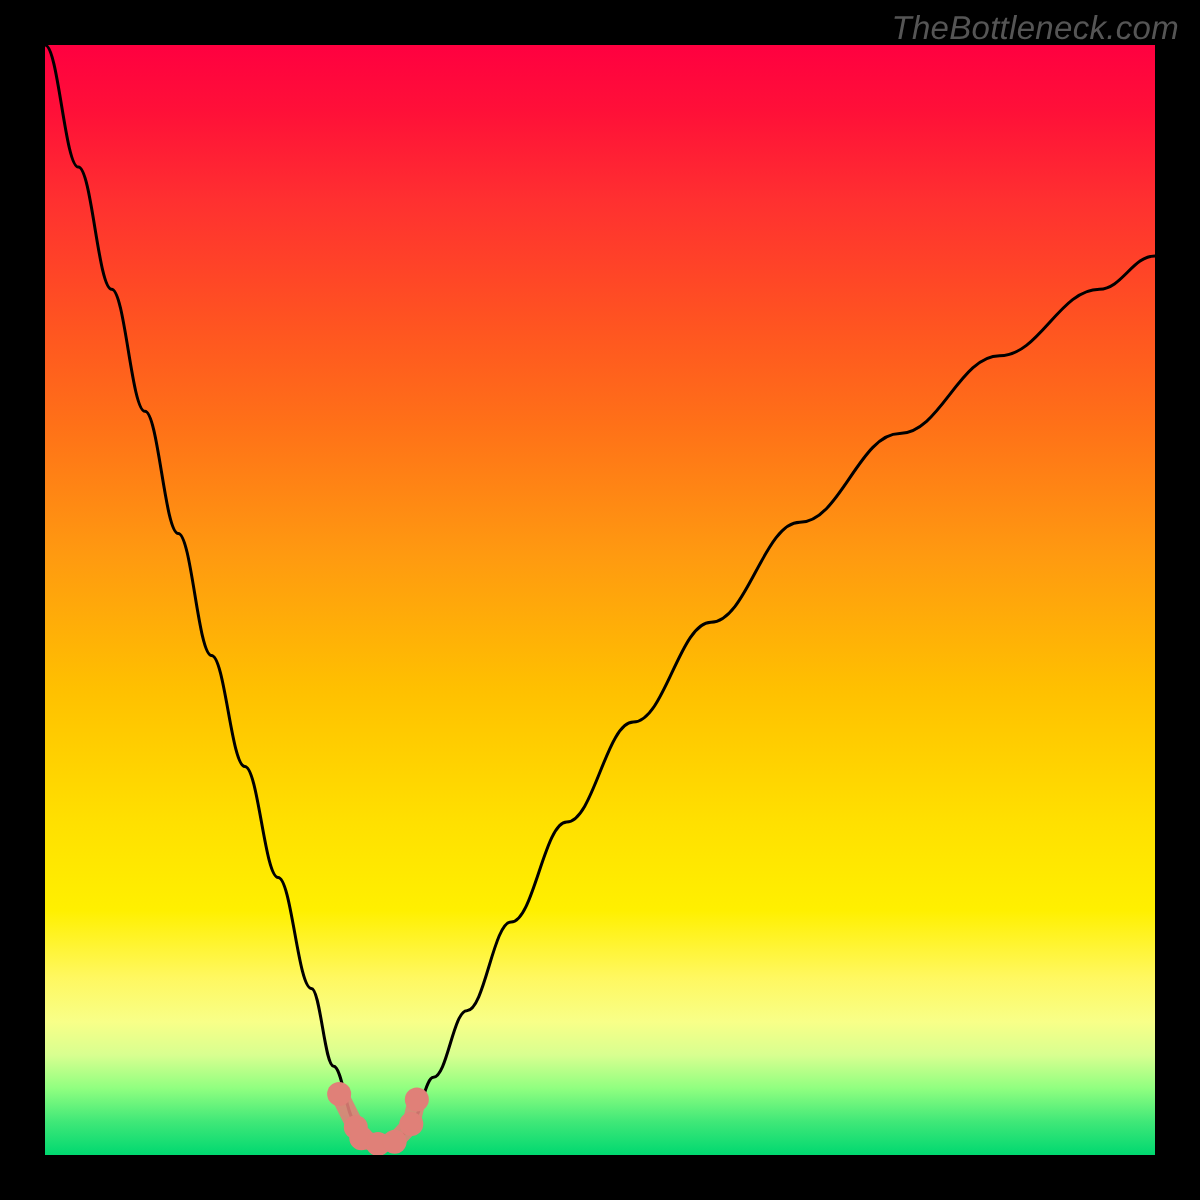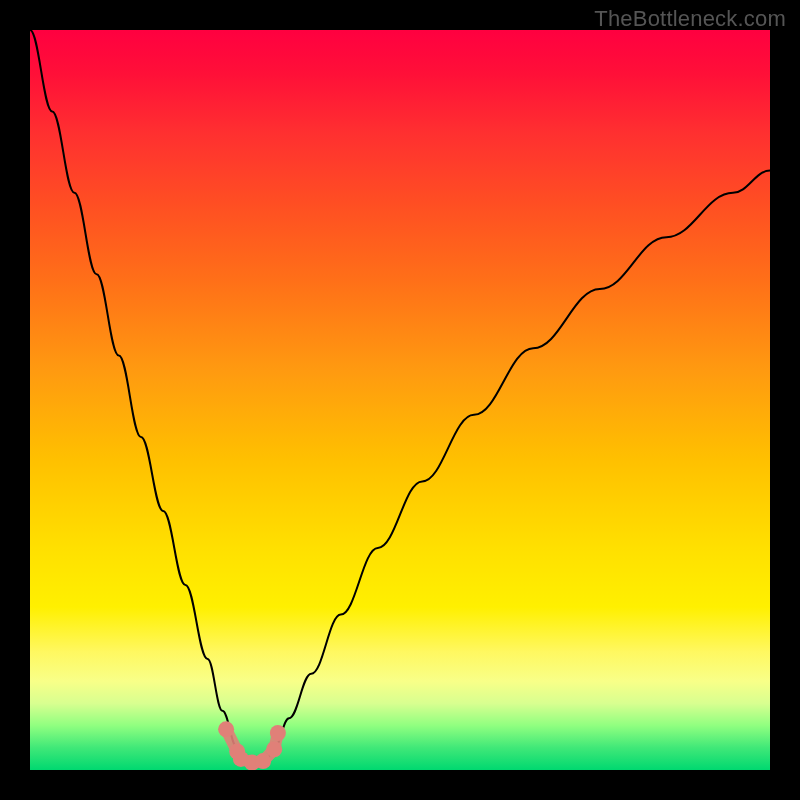--- a/index.html
+++ b/index.html
@@ -2,20 +2,21 @@
 <html><head>
 <meta charset="utf-8">
 <style>
   * { margin: 0; padding: 0; box-sizing: border-box; }
   html, body { width: 800px; height: 800px; overflow: hidden; background: #000; }
   .frame {
     width: 800px;
     height: 800px;
     background: #000;
     position: relative;
+    font-style: italic;
   }
   .watermark {
     position: absolute;
     top: 6px;
     right: 14px;
     font-family: Arial, Helvetica, sans-serif;
     font-size: 22px;
     color: #555;
     letter-spacing: 0.2px;
   }

